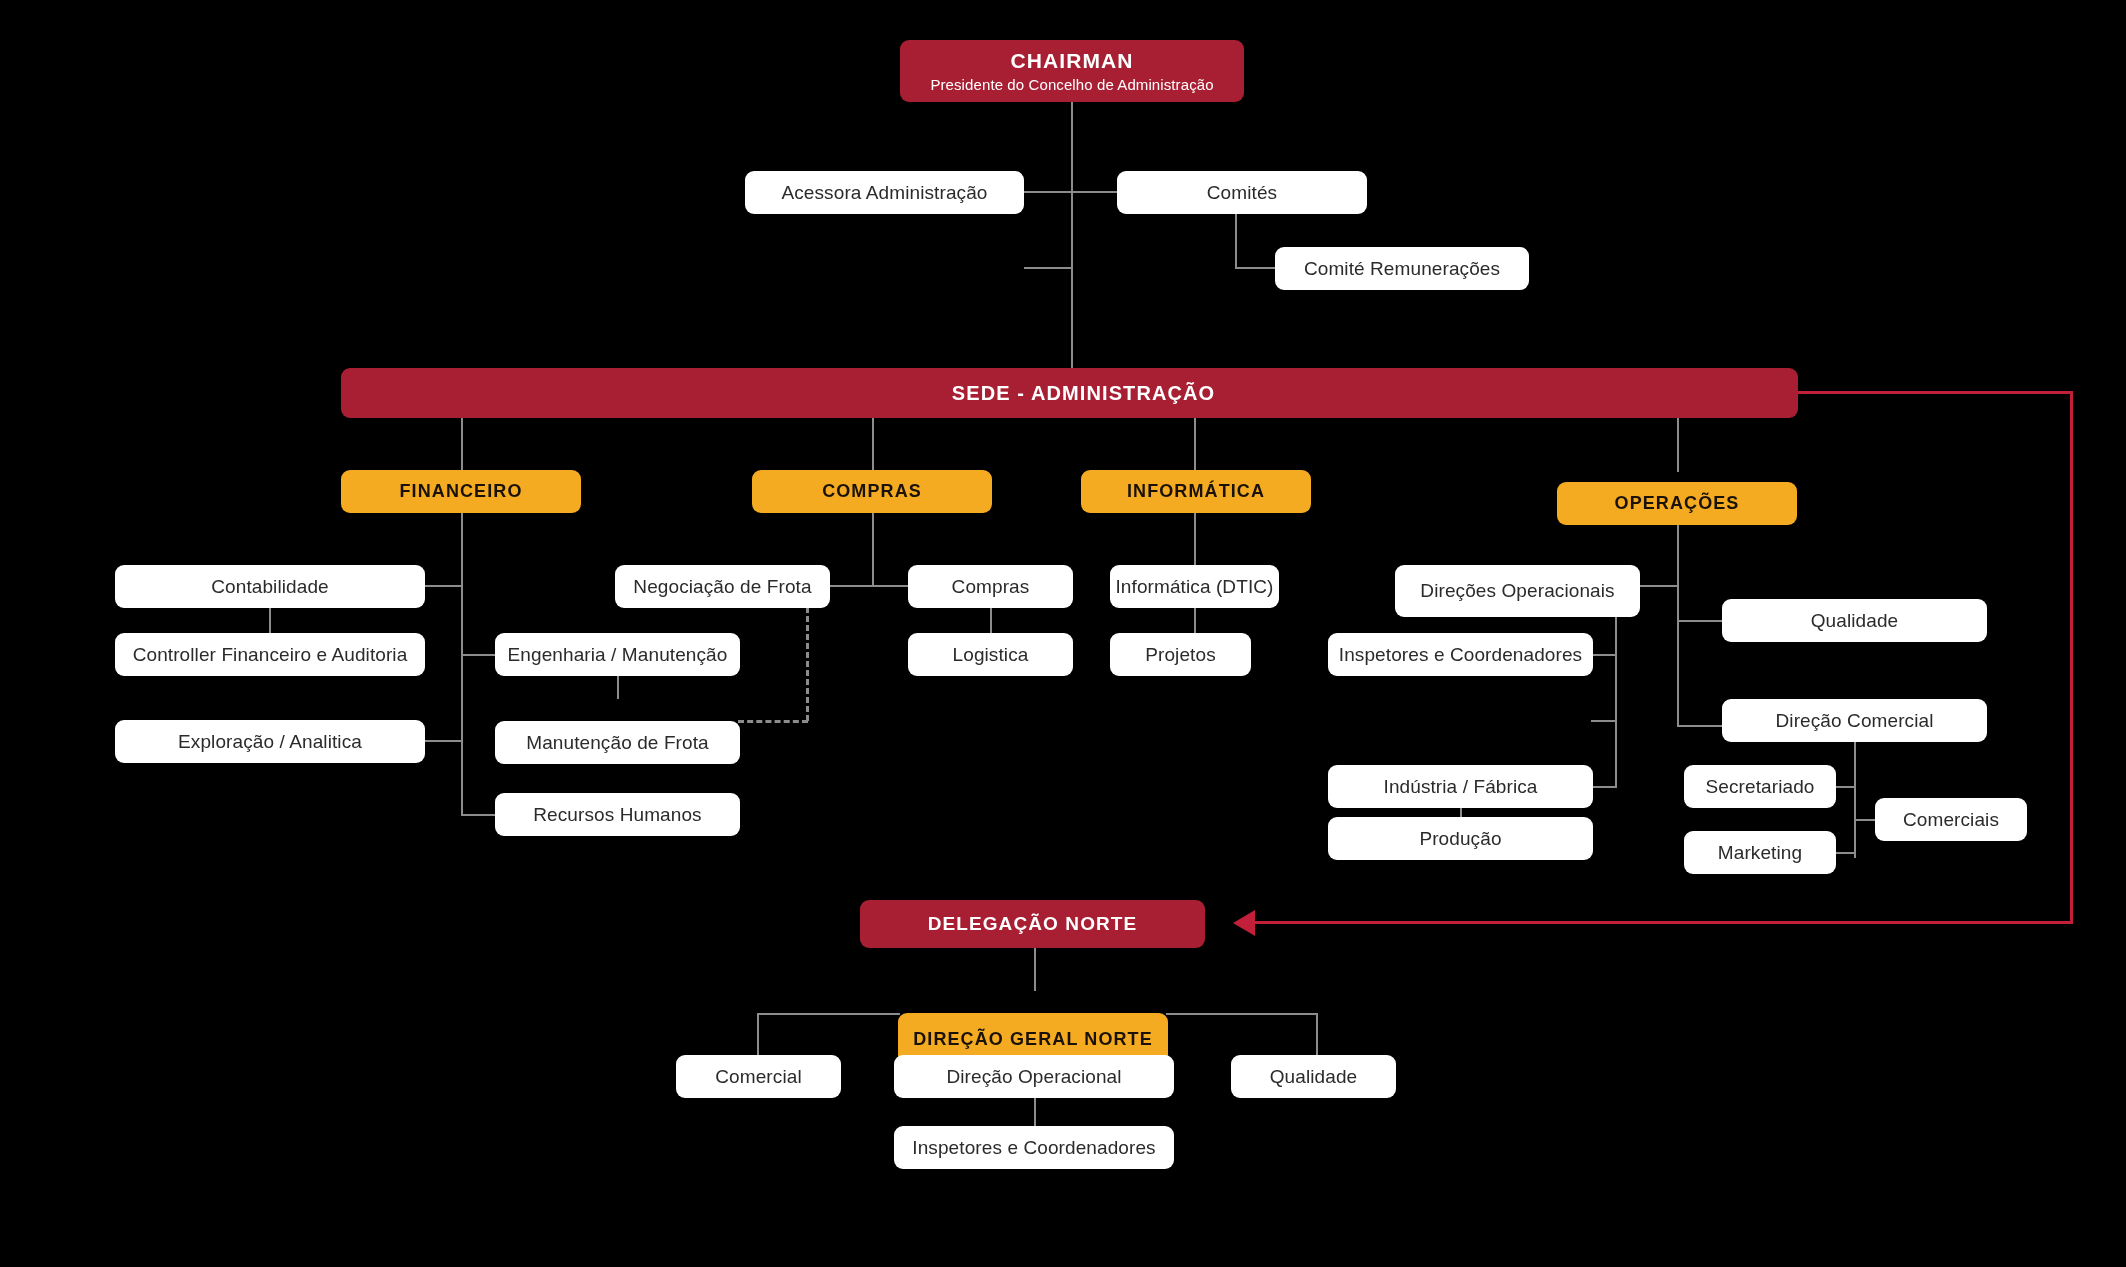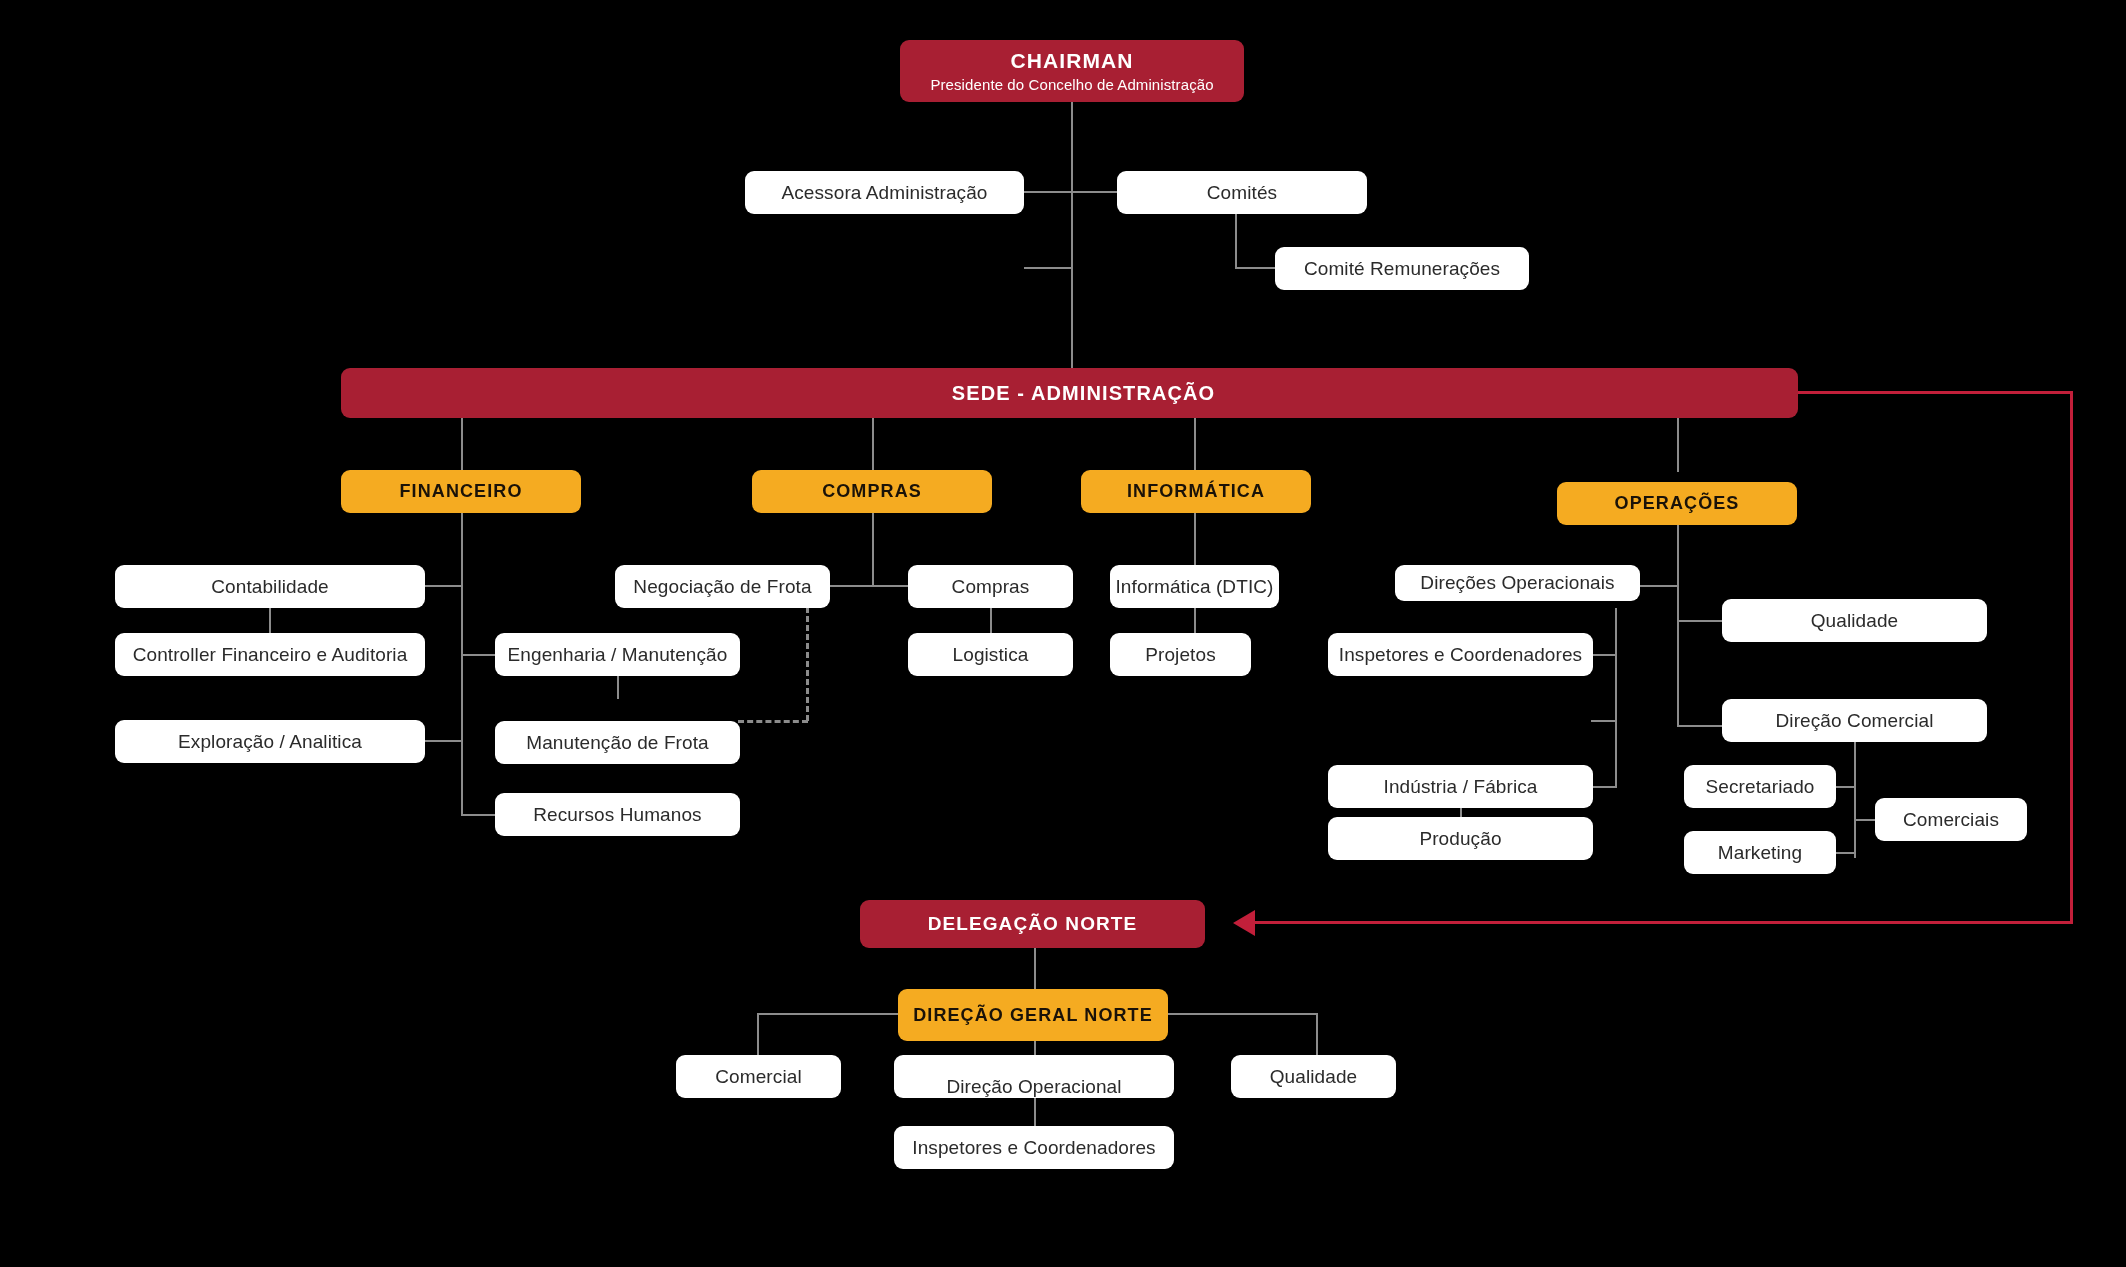--- a/index.html
+++ b/index.html
@@ -196,21 +196,21 @@
     <span>Informática (DTIC)</span>
   </div>
 
   <div class="node white" style="left:1110px;top:633px;width:141px;height:43px;">
     <span>Projetos</span>
   </div>
   <div class="ln v" style="left:1194px;top:608px;height:25px;"></div>
 
   <div class="ln v" style="left:1677px;top:513px;height:213px;"></div>
 
-  <div class="node white" style="left:1395px;top:565px;width:245px;height:36px;">
+  <div class="node white" style="left:1395px;top:565px;width:245px;height:52px;">
     <span>Direções Operacionais</span>
   </div>
   <div class="ln h" style="left:1640px;top:585px;width:39px;"></div>
 
   <div class="ln v" style="left:1615px;top:608px;height:180px;"></div>
 
   <div class="node white" style="left:1328px;top:633px;width:265px;height:43px;">
     <span>Inspetores e Coordenadores</span>
   </div>
   <div class="ln h" style="left:1591px;top:654px;width:26px;"></div>
@@ -253,35 +253,35 @@
     <span>Comerciais</span>
   </div>
   <div class="ln h" style="left:1854px;top:819px;width:24px;"></div>
 
   <div class="node red" style="left:860px;top:900px;width:345px;height:48px;font-size:19px;">
     <span class="main">DELEGAÇÃO NORTE</span>
   </div>
 
   <div class="ln v" style="left:1034px;top:948px;height:43px;"></div>
 
-  <div class="node orange" style="left:898px;top:989px;width:270px;height:52px;">
+  <div class="node orange" style="left:898px;top:1013px;width:270px;height:52px;">
     <span>DIREÇÃO GERAL NORTE</span>
   </div>
 
   <div class="ln h" style="left:757px;top:1013px;width:143px;"></div>
   <div class="ln h" style="left:1166px;top:1013px;width:152px;"></div>
   <div class="ln v" style="left:757px;top:1013px;height:63px;"></div>
   <div class="ln v" style="left:1316px;top:1013px;height:63px;"></div>
   <div class="ln v" style="left:1034px;top:1033px;height:43px;"></div>
 
   <div class="node white" style="left:676px;top:1055px;width:165px;height:43px;">
     <span>Comercial</span>
   </div>
 
-  <div class="node white" style="left:894px;top:1055px;width:280px;height:43px;justify-content:flex-end;">
+  <div class="node white" style="left:894px;top:1055px;width:280px;height:43px;">
     <span>Direção Operacional</span>
   </div>
 
   <div class="node white" style="left:1231px;top:1055px;width:165px;height:43px;">
     <span>Qualidade</span>
   </div>
 
   <div class="ln v" style="left:1034px;top:1098px;height:33px;"></div>
 
   <div class="node white" style="left:894px;top:1126px;width:280px;height:43px;">

